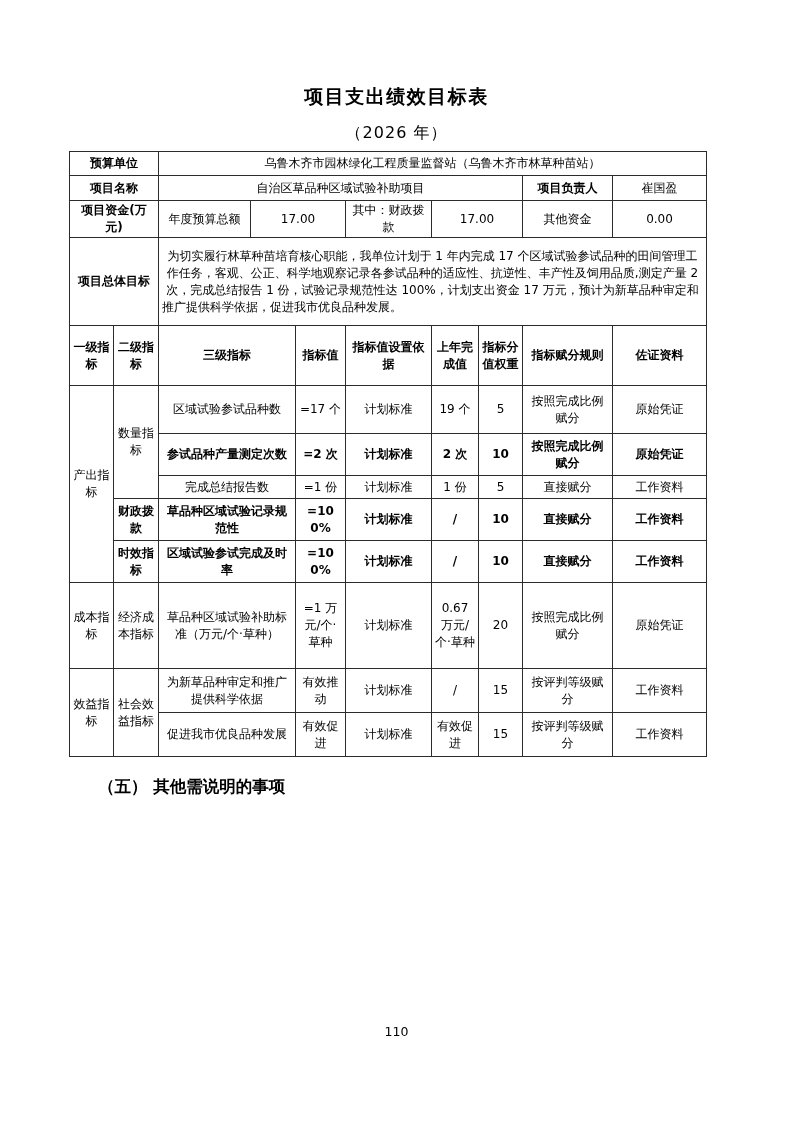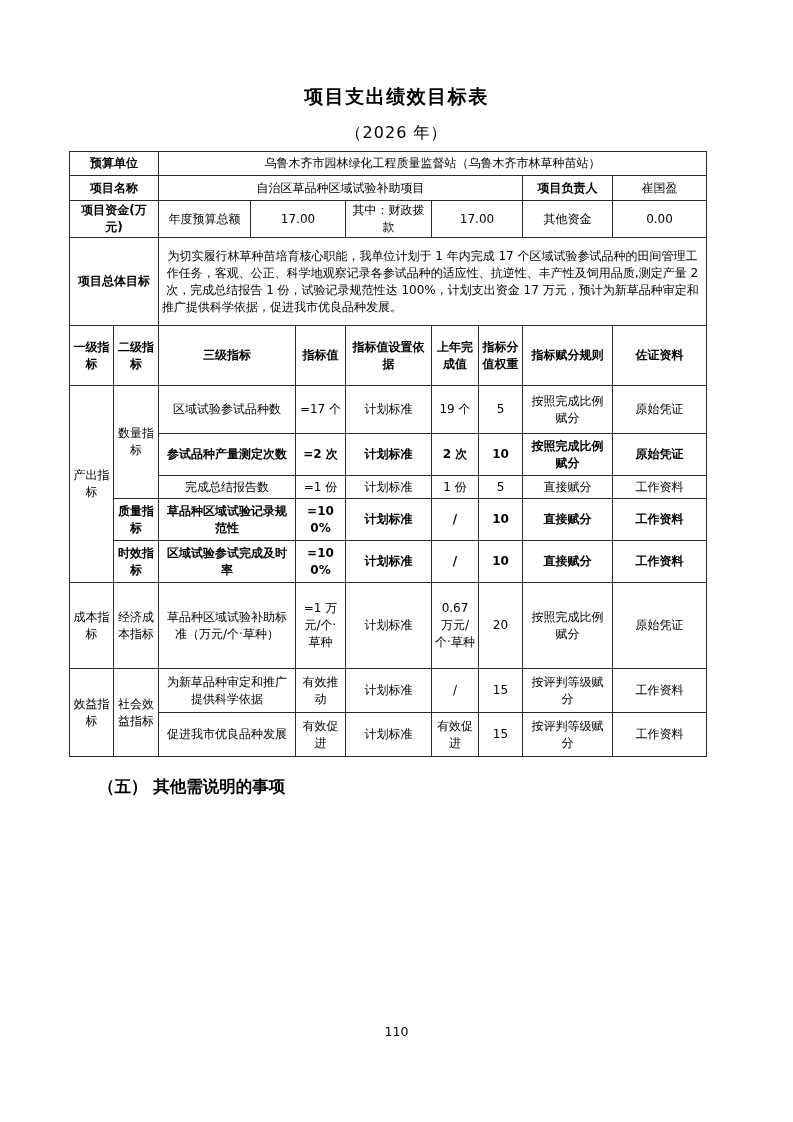--- a/index.html
+++ b/index.html
@@ -162,21 +162,21 @@
     <tr class="rh23">
       <td colspan="2">完成总结报告数</td>
       <td class="tight">=1 份</td>
       <td>计划标准</td>
       <td class="vtight">1 份</td>
       <td>5</td>
       <td>直接赋分</td>
       <td>工作资料</td>
     </tr>
     <tr class="rh42">
-      <td class="vtight">质量指标</td>
+      <td class="vtight">财政拨款</td>
       <td colspan="2">草品种区域试验记录规范性</td>
       <td class="tight">=100%</td>
       <td>计划标准</td>
       <td class="vtight">/</td>
       <td>10</td>
       <td>直接赋分</td>
       <td>工作资料</td>
     </tr>
     <tr class="rh42">
       <td class="vtight">时效指标</td>

